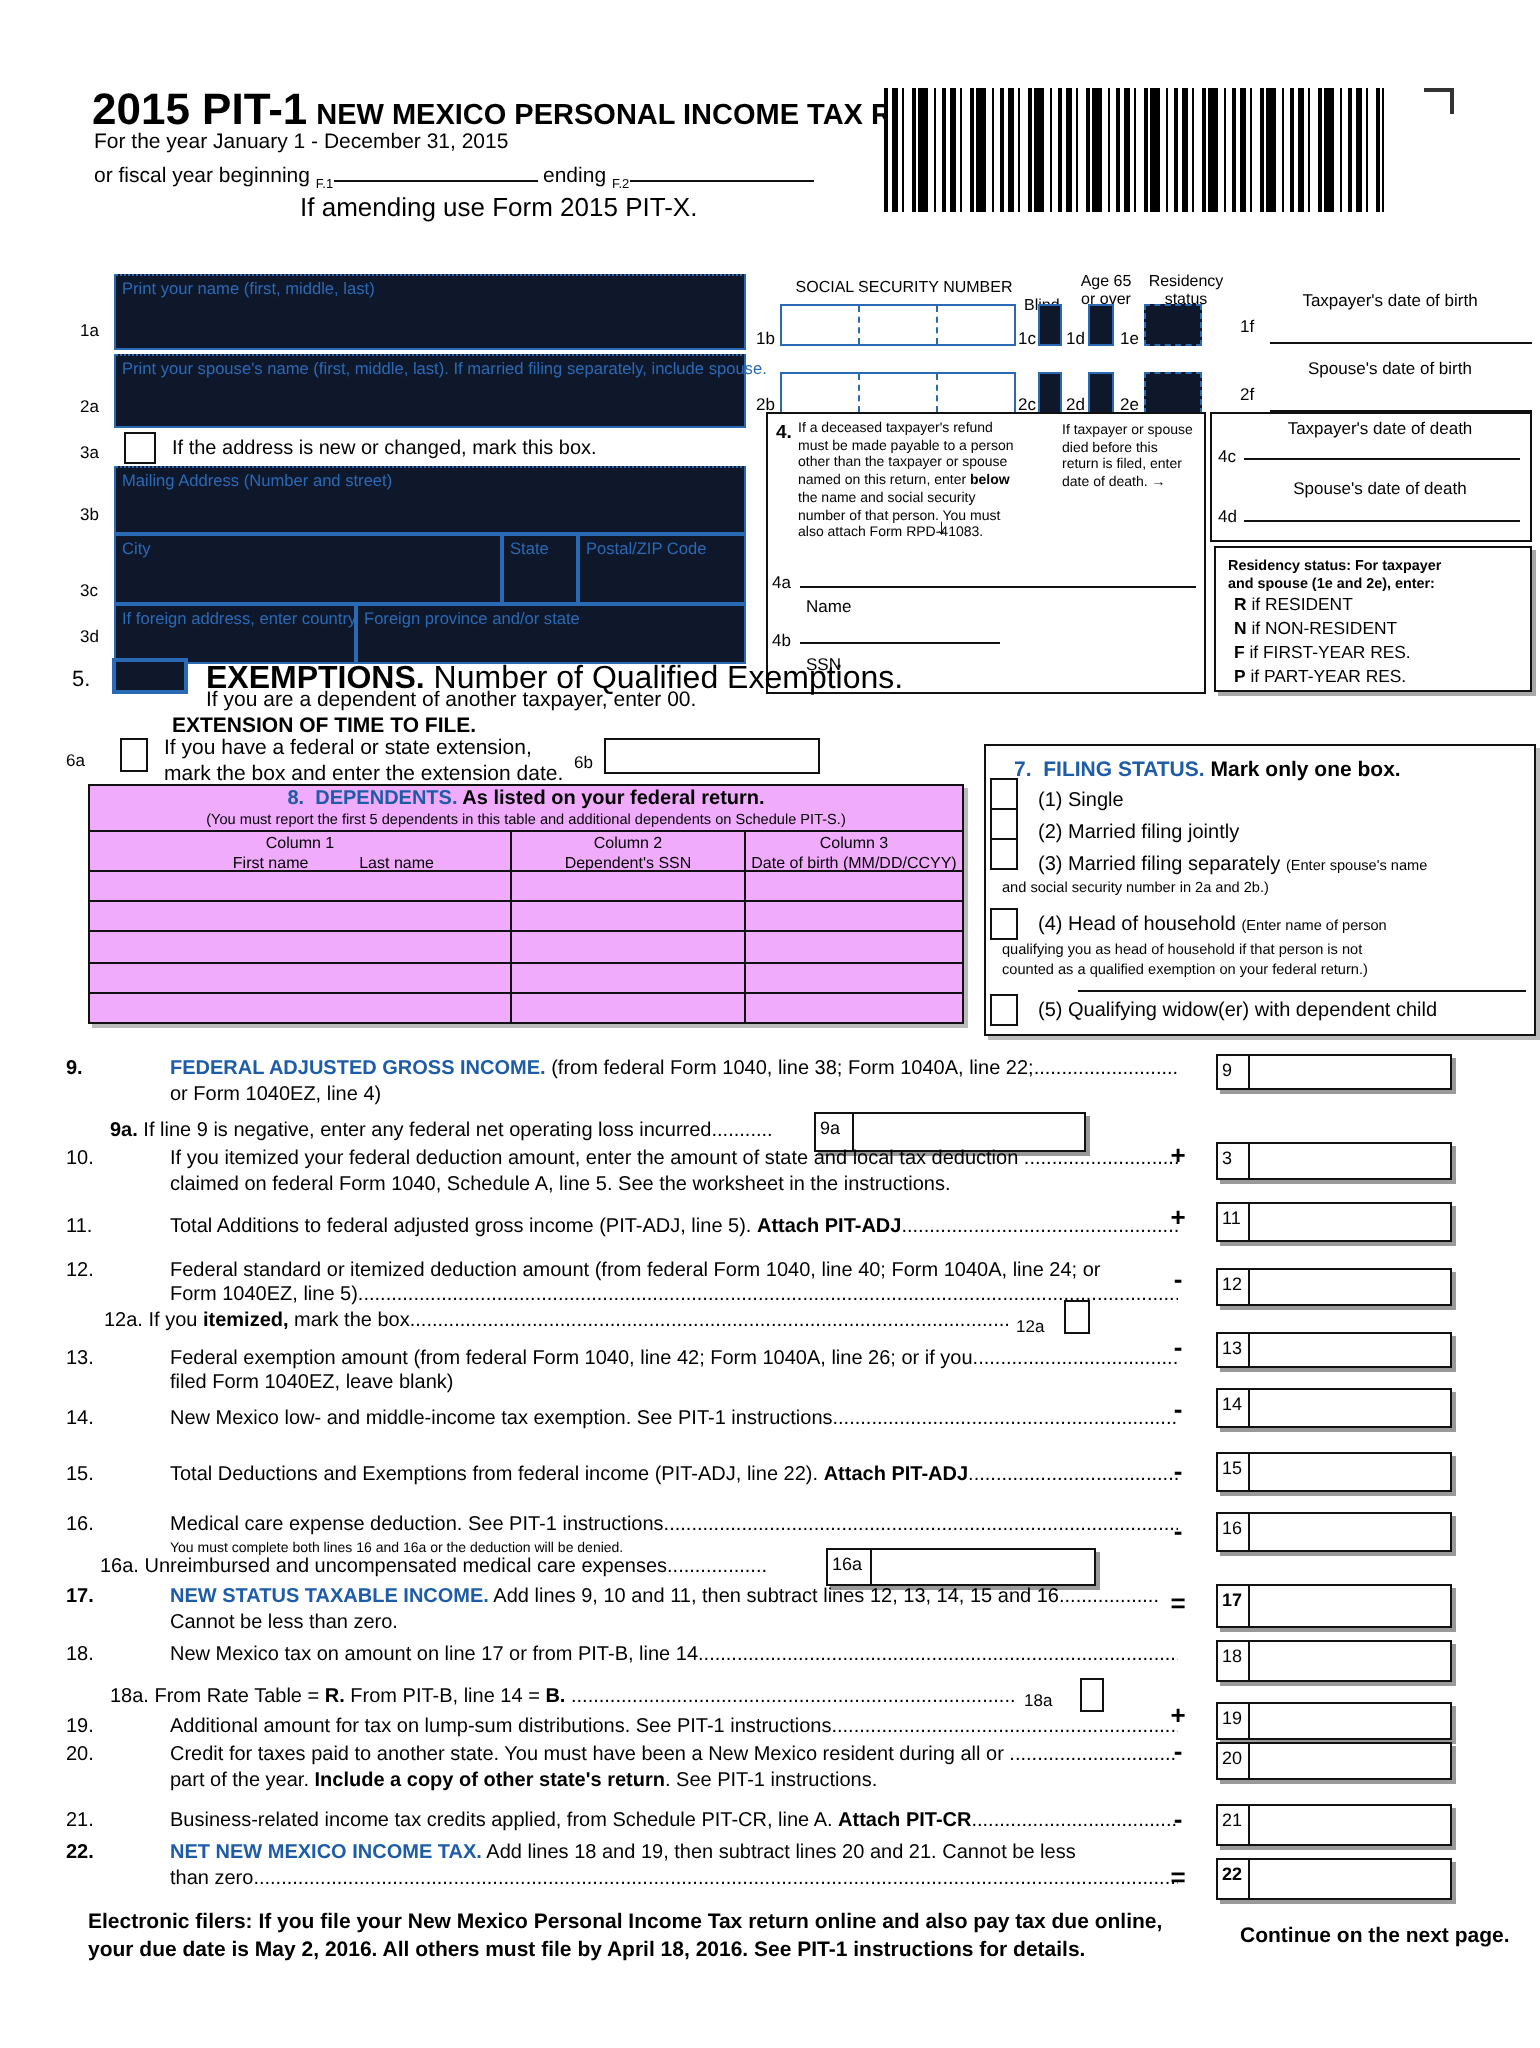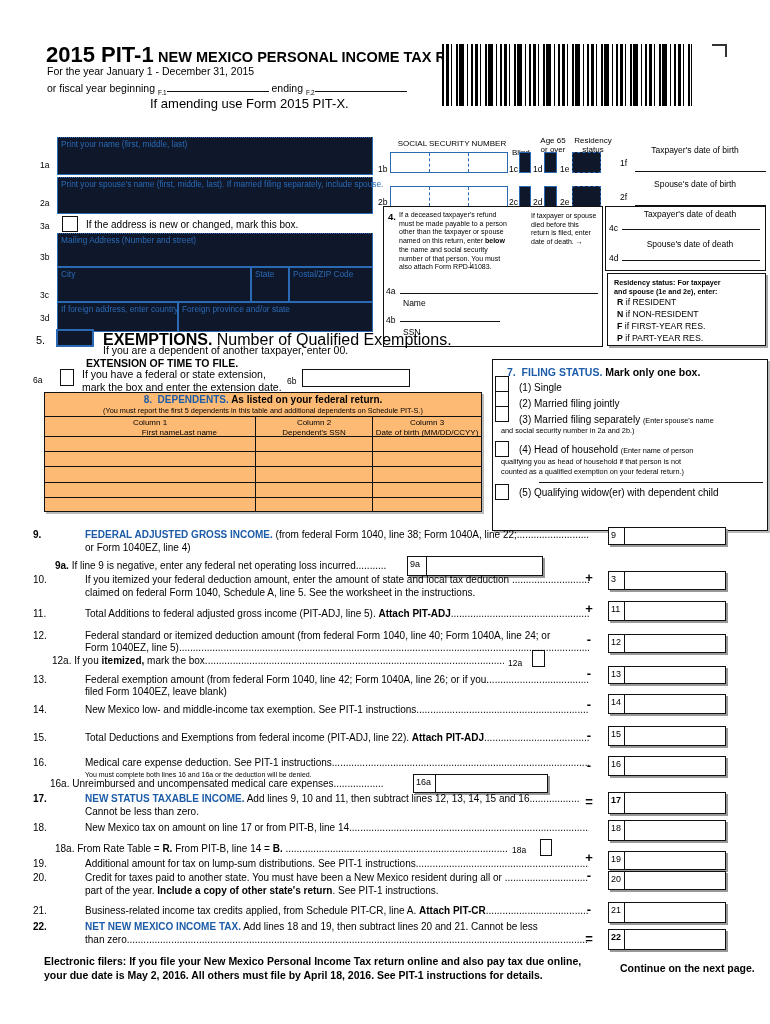--- a/index.html
+++ b/index.html
@@ -24,29 +24,29 @@
   .nb .nn{width:16px;border-right:1.3px solid #111;padding:2px 0 0 2px}
   .nb .en{flex:1}
   .ssnb{position:absolute;border:1.7px solid #2a6ab5;display:flex;background:#fff}
   .ssnb i{flex:1}
   .ssnb i+i{border-left:1.4px dashed #2a6ab5}
   .tiny{font-size:7px}
   .s7{font-size:7.3px;font-weight:normal}
   .barcode{position:absolute;left:442px;top:44px;width:250px;height:62px;
     background:repeating-linear-gradient(90deg,#000 0 2px,#fff 2px 4px,#000 4px 7px,#fff 7px 9px,#000 9px 10px,#fff 10px 14px,#000 14px 16px,#fff 16px 17px,#000 17px 22px,#fff 22px 25px,#000 25px 26px,#fff 26px 29px)}
   .corner{position:absolute;left:712px;top:44px;width:15px;height:13px;border-top:2.5px solid #333;border-right:2.5px solid #333}
-  .dep{position:absolute;left:44px;top:392px;width:438px;height:120px;border:1.7px solid #111;background:#fdba74;box-shadow:2px 2px 0 #bbb;display:flex;flex-direction:column}
+  .dep{position:absolute;left:44px;top:392px;width:438px;height:120px;border:1.7px solid #111;background:#f0abfc;box-shadow:2px 2px 0 #bbb;display:flex;flex-direction:column}
   .dep .ttl{height:24px;text-align:center;padding-top:2px;font-size:10px;line-height:10px}
   .dep .sub{font-size:7.3px}
   .dgrid{display:grid;grid-template-columns:211px 117px 1fr;border-top:1.2px solid #111;flex:0 0 auto}
   .dgrid>div{border-right:1.2px solid #111;font-size:8px;text-align:center;line-height:9.5px;padding-top:1px}
   .dgrid>div:last-child{border-right:none}
   .dhdr{height:20px}
   .drow{height:15.2px}
-  .fbox{position:absolute;left:492px;top:359px;width:276px;height:172px;border:1.8px solid #111;background:#fff;box-shadow:2px 2px 0 #bbb}
+  .fbox{position:absolute;left:492px;top:372px;width:276px;height:146px;border:1.8px solid #111;background:#fff;box-shadow:2px 2px 0 #bbb}
   .opt{position:absolute;left:26px;font-size:10px;white-space:nowrap}
   .fck{position:absolute;left:2px;width:14px;height:16px;border:1.6px solid #111;background:#fff}
   .snote{position:absolute;font-size:7.3px;white-space:nowrap}
 </style>
 </head>
 <body>
 
 <div class="page">
 
   <div class="a" style="left:46px;top:42px">
@@ -202,21 +202,21 @@
     <div class="fck" style="top:124px"></div>
     <div class="opt" style="top:127px">(5)  Qualifying widow(er) with dependent child</div>
   </div>
 
   <div class="dep">
     <div class="ttl">
       <span class="blu">8.</span>&nbsp; <span class="blu">DEPENDENTS.</span><span class="b"> As listed on your federal return.</span><br>
       <span class="sub">(You must report the first 5 dependents in this table and additional dependents on Schedule PIT-S.)</span>
     </div>
     <div class="dgrid dhdr">
-      <div><span>Column 1</span><br><span style="display:inline-block;width:46%;text-align:right;padding-left:8px">First name</span><span>Last name</span></div>
+      <div><span>Column 1</span><br><span style="display:inline-block;width:46%;text-align:center;padding-left:8px">First name</span><span>Last name</span></div>
       <div><span>Column 2</span><br><span>Dependent's SSN</span></div>
       <div><span>Column 3</span><br><span>Date of birth (MM/DD/CCYY)</span></div>
     </div>
     <div class="dgrid drow">
         <div></div>
         <div></div>
         <div></div>
       </div>
     <div class="dgrid drow">
         <div></div>

